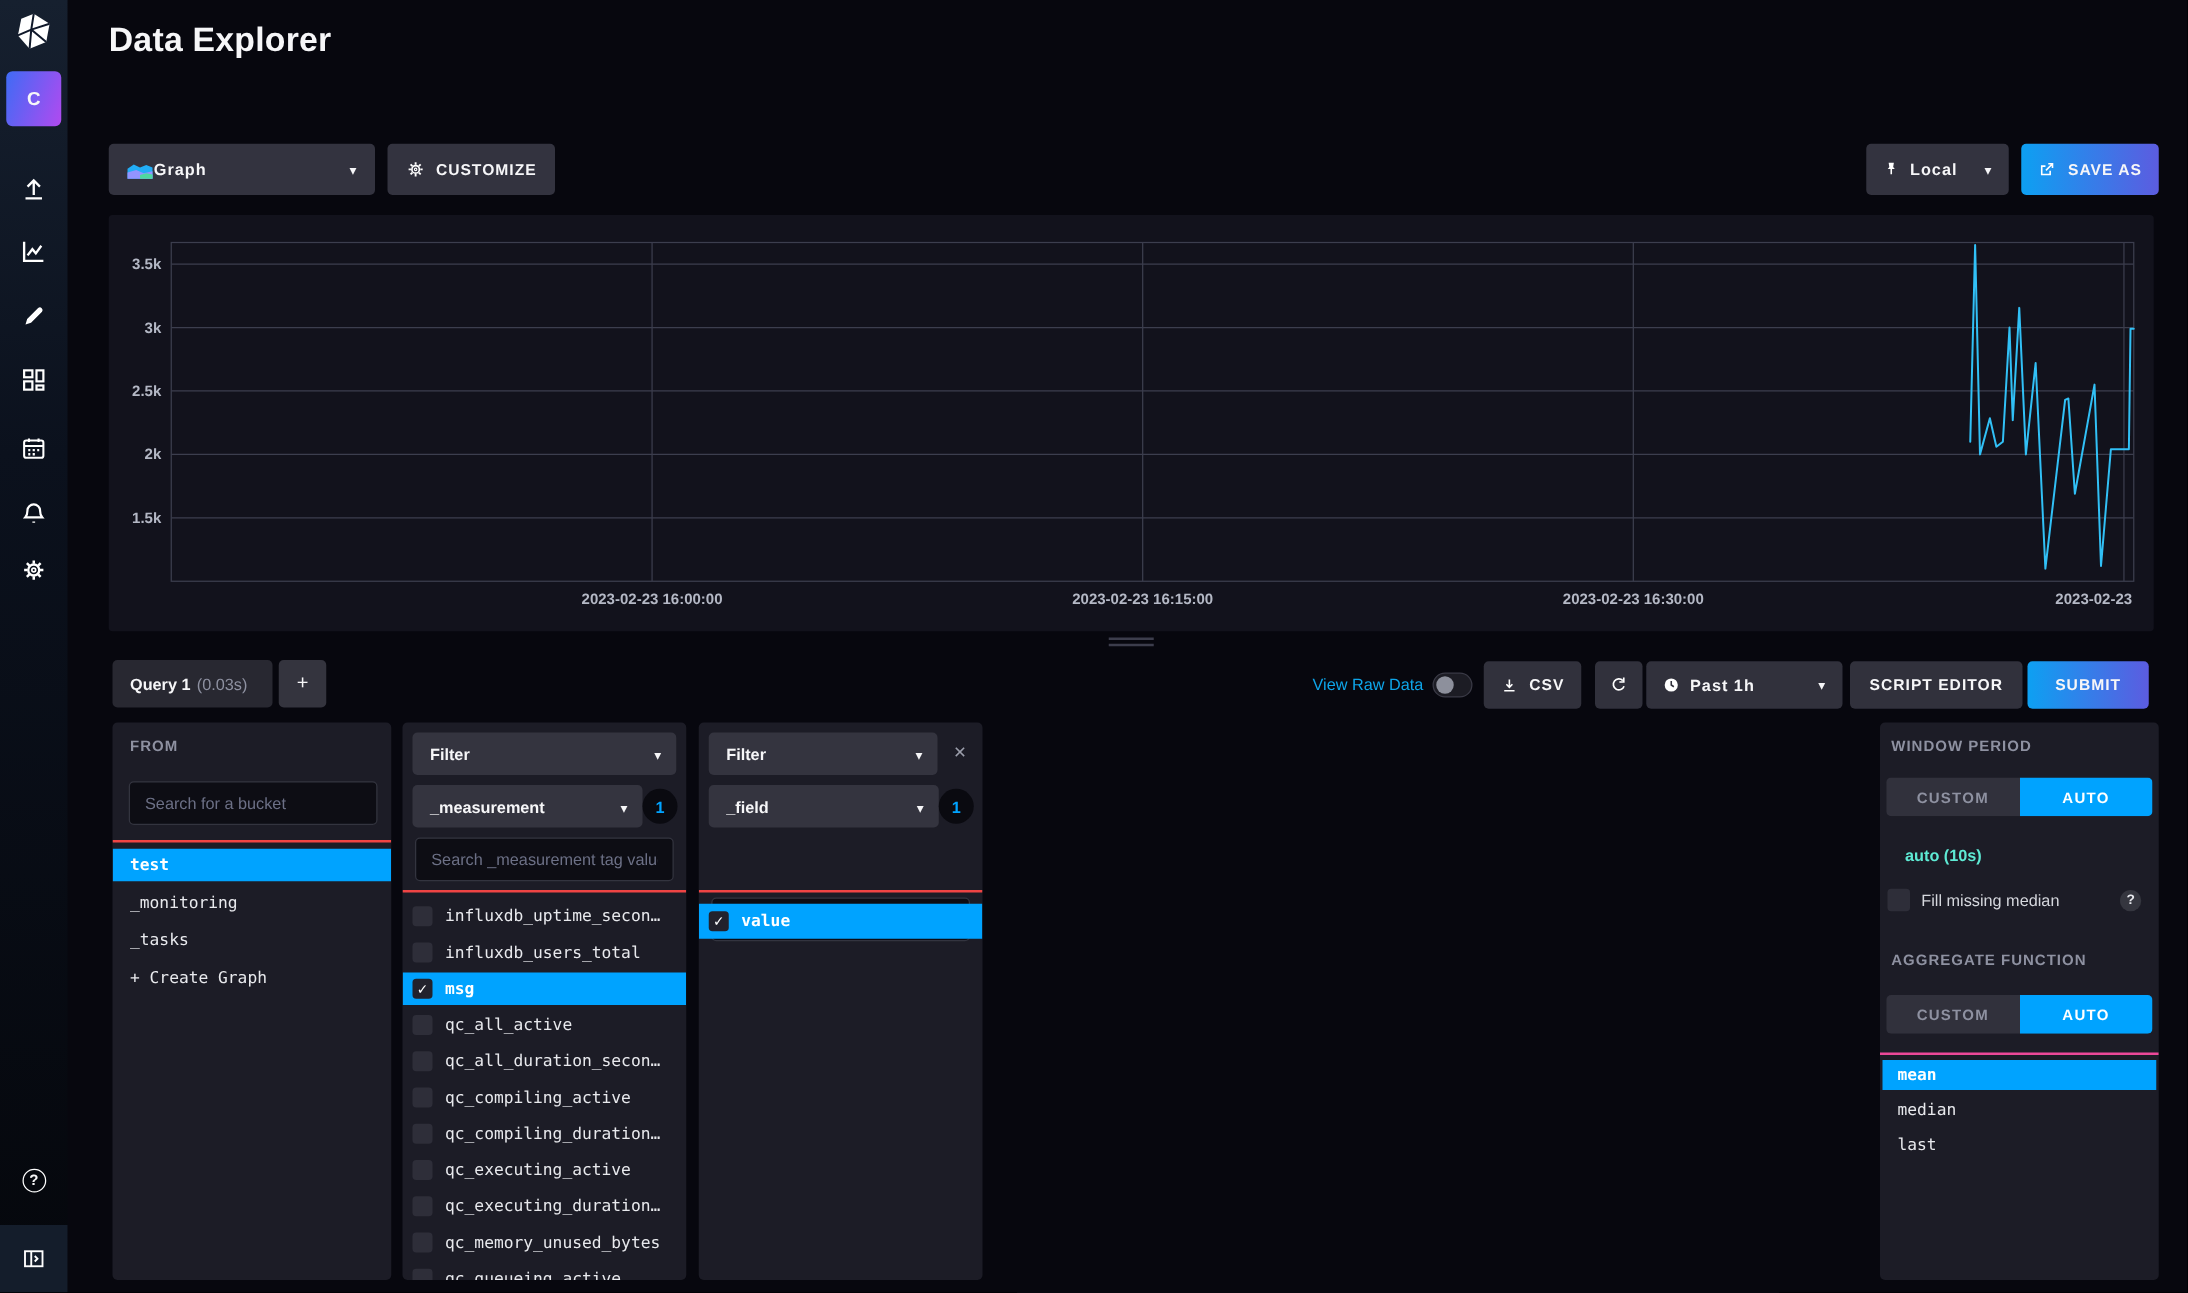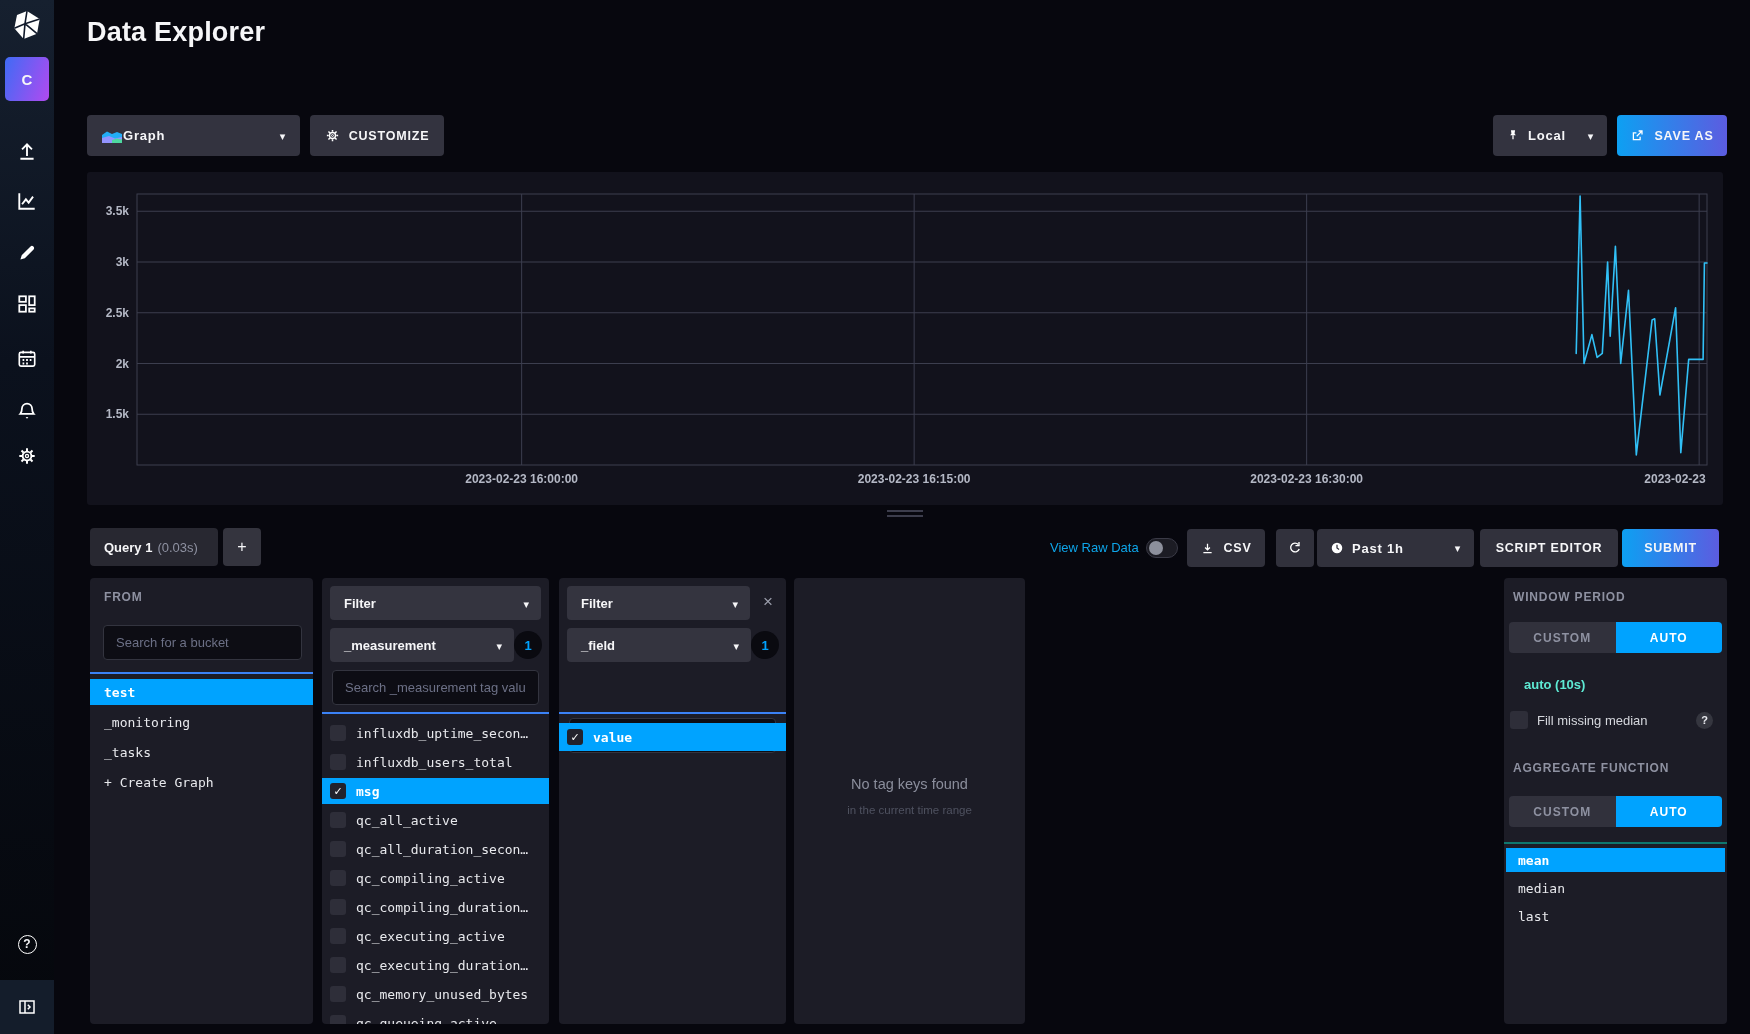--- a/index.html
+++ b/index.html
@@ -44,21 +44,21 @@
   .qbtn { position:absolute; top:529px; height:38px; background:#31313c; border-radius:4px;
     display:flex; align-items:center; justify-content:center; gap:8px; font-size:12.5px; font-weight:bold; letter-spacing:.8px; cursor:pointer; }
   .submit { background:linear-gradient(90deg,#0da0f2 0%,#5c5ce0 100%); }
   .gradient-btn { background:linear-gradient(90deg,#0da0f2 0%,#5c5ce0 100%); }
   
   .panel { position:absolute; top:578px; height:446px; background:#1c1c26; border-radius:4px; overflow:hidden; }
   .panel-head { position:absolute; left:14px; top:12px; font-size:12px; font-weight:bold; letter-spacing:.8px; color:#8e91a1; }
   .search { position:absolute; height:35px; background:#0d0d14; border:1px solid #33343f; border-radius:4px;
     color:#f6f6f8; font-size:13px; padding:0 12px; font-family:"Liberation Sans", sans-serif; }
   .search::placeholder { color:#6c7086; }
-  .list { position:absolute; left:0; right:0; bottom:0; overflow:hidden; border-top:2px solid #3b82f6; }
+  .list { position:absolute; left:0; right:0; bottom:0; overflow:hidden; border-top:2px solid #ef4444; }
   .row { height:26px; margin:3px 0 0 0; display:flex; align-items:center; padding-left:14px;
     font-size:13px; color:#e8e9ed; cursor:pointer; font-family:"DejaVu Sans Mono","Liberation Mono",monospace; }
   .row.selected { background:#00a3ff; color:#fff; font-weight:bold; }
   .cb { width:16px; height:16px; border-radius:3px; background:#2e2e39; margin-right:10px; flex:0 0 16px;
     display:flex; align-items:center; justify-content:center; }
   .row.selected .cb { background:#22222c; }
   .cb .check { display:none; font-family:"DejaVu Sans", sans-serif; font-size:11px; color:#fff; }
   .row.checked .cb .check { display:block; }
   .fhead { position:absolute; left:8px; top:8px; height:34px; background:#34343f; border-radius:4px;
     display:flex; align-items:center; justify-content:space-between; padding:0 12px 0 14px; font-size:13px; font-weight:bold; cursor:pointer; }
@@ -75,21 +75,21 @@
   .seg .half { flex:1; display:flex; align-items:center; justify-content:center; font-size:12px; font-weight:bold; letter-spacing:1px; cursor:pointer; }
   .seg .off { background:#31313c; color:#8e91a1; }
   .seg .on  { background:#00a3ff; color:#fff; }
   .hint { position:absolute; left:20px; top:99px; font-size:13px; color:#5eead4;font-weight:bold; }
   .fill-row { position:absolute; left:6px; top:132px; right:6px; height:20px; display:flex; align-items:center; }
   .fill-cb { width:18px; height:18px; border-radius:3px; background:#2e2e39; margin-right:9px; cursor:pointer; }
   .fill-label { font-size:13px; color:#d5d7dd; }
   .q-icon { position:absolute; right:8px; width:17px; height:17px; border-radius:50%; background:#35363f;
     color:#e8e9ee; font-size:11px; font-weight:bold; display:flex; align-items:center; justify-content:center; cursor:pointer; }
   .q-icon::after { content:"?"; }
-  .agg-list { position:absolute; left:0; right:0; top:264px; bottom:0; border-top:2px solid #0f766e; padding-top:4px;text-align:right; }
+  .agg-list { position:absolute; left:0; right:0; top:264px; bottom:0; border-top:2px solid #ec4899; padding-top:4px;text-align:right; }
   .agg-list .row { height:24px; margin:0 2px 4px 2px; padding-left:12px; }
 </style>
 </head>
 <body>
 
 <div class="app">
 
   <div class="sidebar">
     <div class="logo">
       <svg viewBox="0 0 24 24">
@@ -380,24 +380,20 @@
 
         <div class="row selected checked" style="padding-left:8px; height:28px;">
           <span class="cb">
             <span class="check">✓</span>
           </span>
           <span>value</span>
         </div>
       </div>
   </div>
 
-  <div class="panel" style="left:794px; width:231px;">
-    <div class="empty-center" style="top:198px; font-size:14.5px; color:#8b8e9c;">No tag keys found</div>
-    <div class="empty-center" style="top:226px; font-size:11.5px; color:#4f5260;">in the current time range</div>
-  </div>
 
   <div class="panel" style="left:1504px; width:223px;">
     <div class="panel-head" style="left:9px;">WINDOW PERIOD</div>
     <div class="seg" style="top:44px;">
       <div class="half off">
           <span>CUSTOM</span>
         </div>
       <div class="half on">
           <span>AUTO</span>
         </div>

